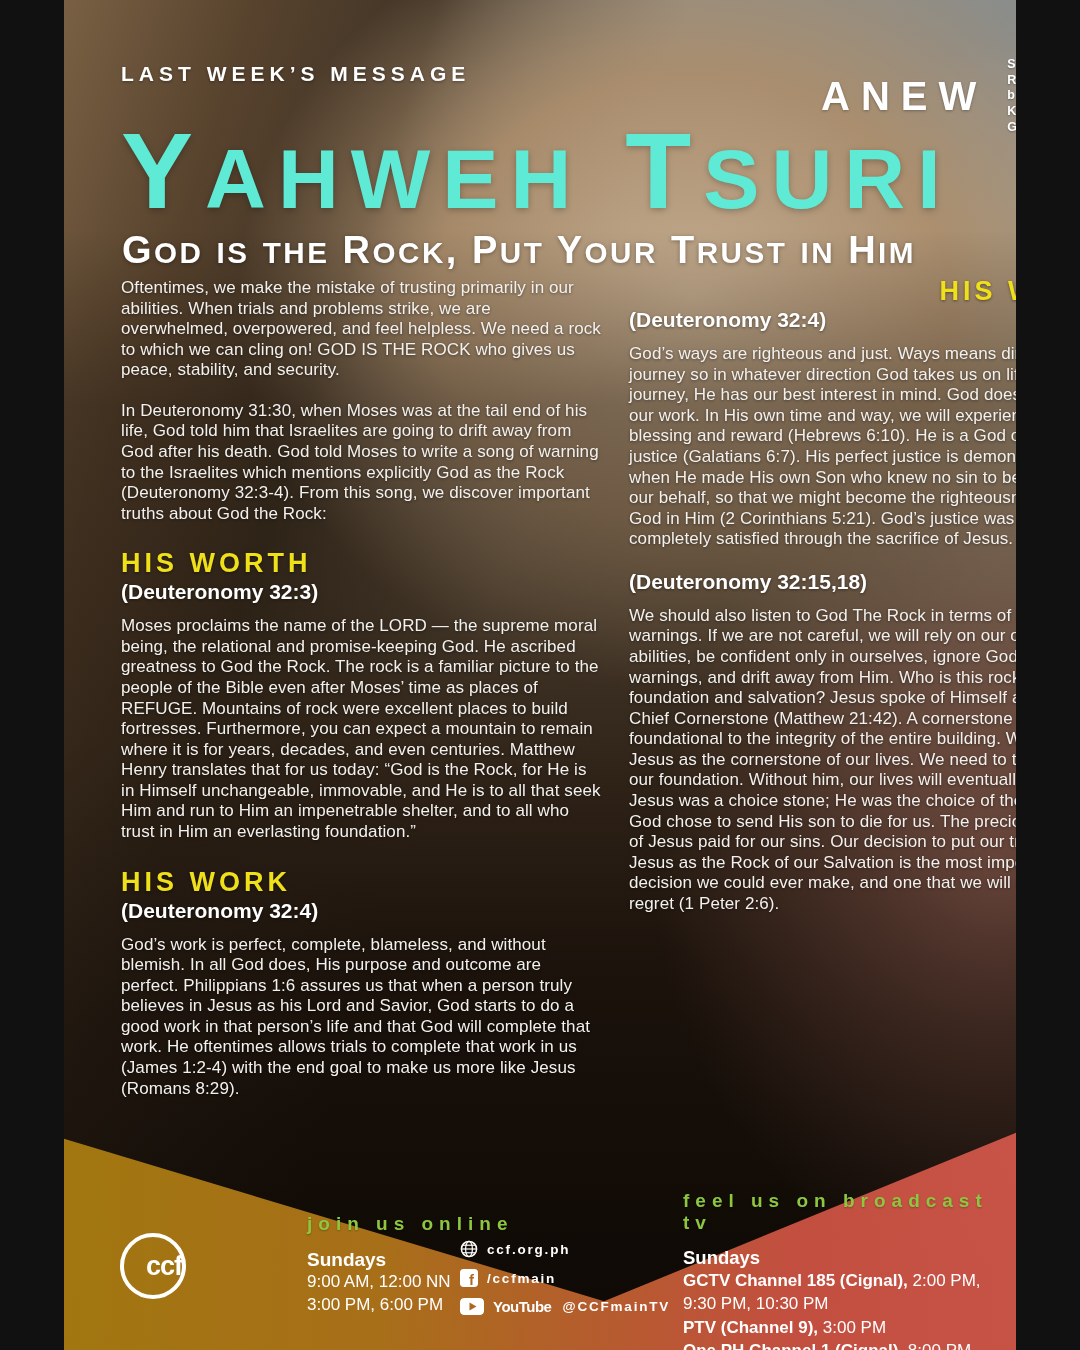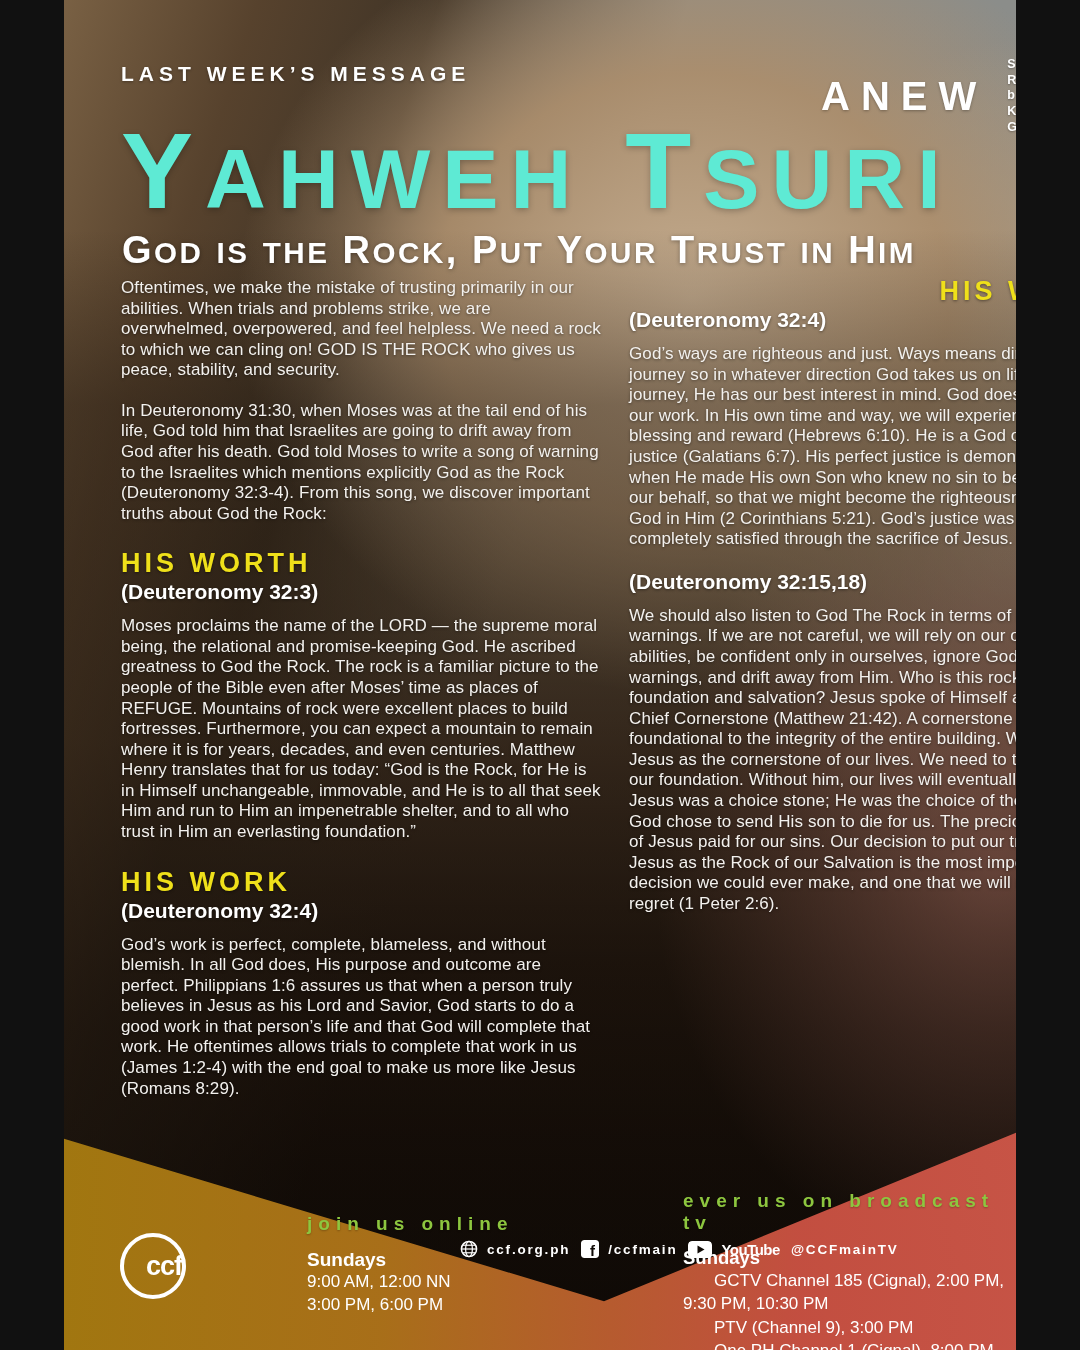--- a/index.html
+++ b/index.html
@@ -44,28 +44,28 @@
   .col .sec-h:first-child{margin-top:0;text-align:right;}
   .sec-ref{margin:0 0 12px;font-size:21px;font-weight:bold;line-height:1.15;color:#FFFFFF;}
   
   .logo{position:absolute;left:56px;top:1233px;width:58px;height:58px;border:4px solid #fff;border-radius:50%;
         display:flex;align-items:center;justify-content:flex-end;}
   .logo span{font-size:27px;font-weight:bold;letter-spacing:-1px;color:#fff;}
   .f-head{font-size:19px;font-weight:bold;letter-spacing:6px;color:#8DC63F;text-shadow:0 1px 2px rgba(0,0,0,.25);}
   .online{position:absolute;left:243px;top:1213px;}
   .f-day{margin-top:14px;font-size:19px;font-weight:bold;color:#fff;}
   .f-times{font-size:17px;line-height:1.35;color:#fff;}
-  .links{position:absolute;left:396px;top:1240px;display:flex;flex-direction:row;gap:11px;}
+  .links{position:absolute;left:396px;top:1240px;display:flex;flex-direction:column;gap:11px;}
   .link-row{display:flex;align-items:center;gap:9px;}
   .link-row .lbl{font-size:13.5px;font-weight:bold;letter-spacing:1.8px;color:#fff;}
   .yt-word{font-size:15px;font-weight:bold;letter-spacing:-.5px;color:#fff;margin-right:2px;}
   .broadcast{position:absolute;left:619px;top:1190px;}
   .tv-day{margin-top:13px;font-size:18.5px;font-weight:bold;color:#fff;}
   .tv-line{font-size:17px;line-height:1.38;color:#fff;}
-  .tv-line b{font-weight:normal;margin-left:31px;}
+  .tv-line b{font-weight:bold;}
   .icon{flex:0 0 auto;display:block;}
 </style>
 </head>
 <body>
 
 <div class="page">
   <div class="bg"></div>
   <div class="overlay-footer"></div>
 
   <div class="kicker">LAST WEEK’S MESSAGE</div>
@@ -147,21 +147,21 @@
         </mask>
           </defs>
         <rect x="0" y="0" width="24" height="17" rx="4" fill="#fff" mask="url(#ytm)"></rect>
       </svg>
       <span class="yt-word">YouTube</span>
       <span class="lbl">@CCFmainTV</span>
     </div>
   </div>
 
   <div class="broadcast">
-    <div class="f-head">ever us on broadcast tv</div>
+    <div class="f-head">feel us on broadcast tv</div>
     <div class="tv-day">Sundays</div>
     <div class="tv-line">
       <b>GCTV Channel 185 (Cignal),</b>
       <span>2:00 PM, 9:30 PM, 10:30 PM</span>
     </div>
     <div class="tv-line">
       <b>PTV (Channel 9),</b>
       <span>3:00 PM</span>
     </div>
     <div class="tv-line">

